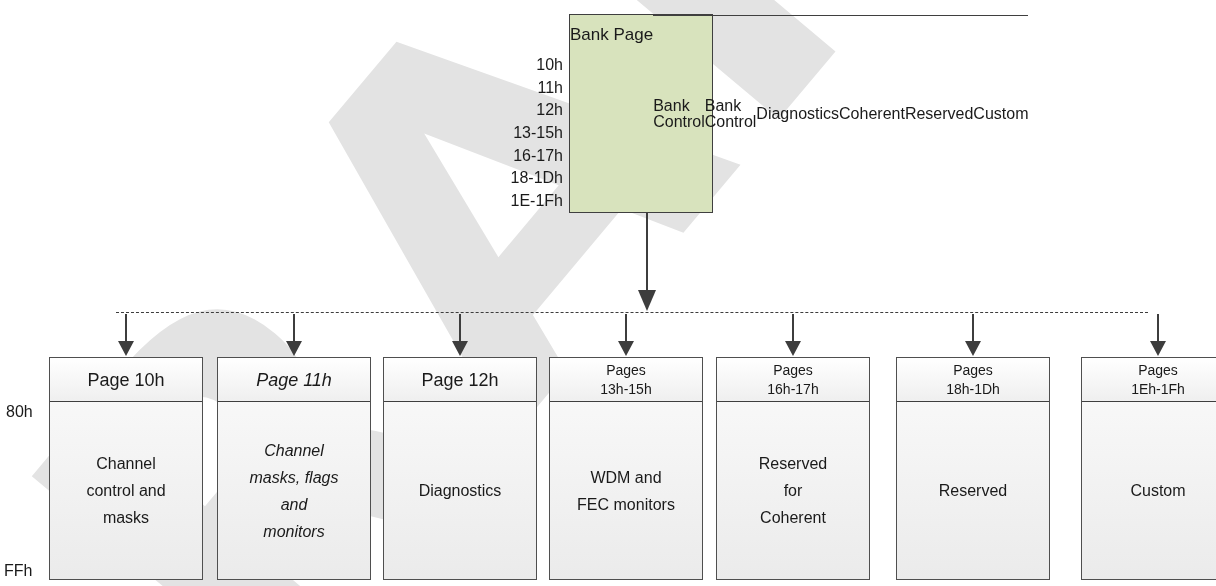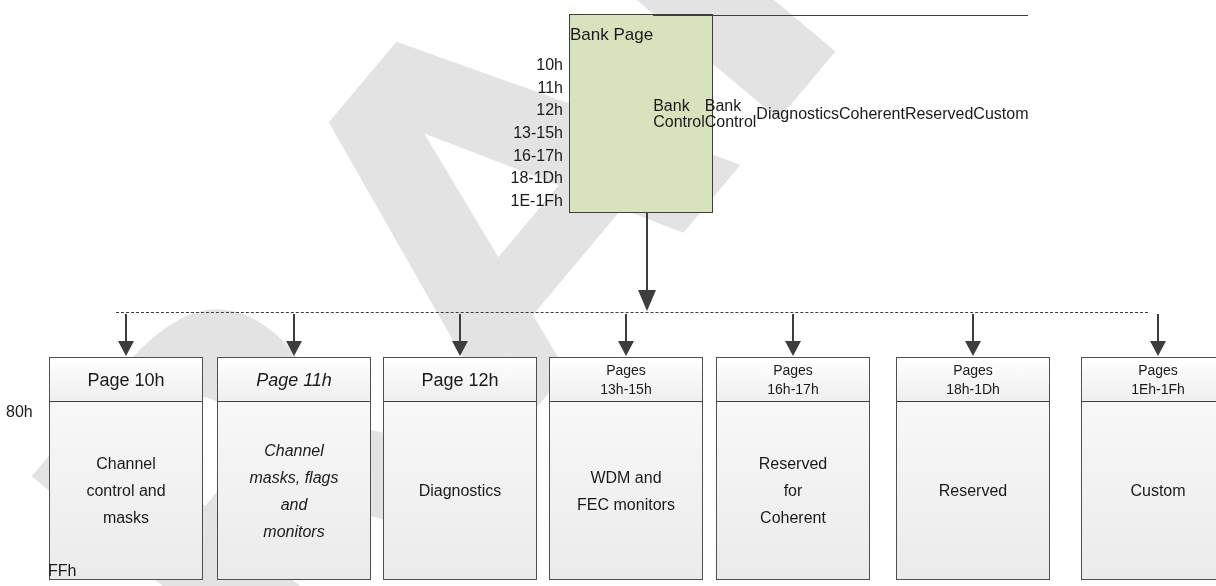--- a/index.html
+++ b/index.html
@@ -99,21 +99,21 @@
   .box-title .line:only-child{font-size:18px;line-height:22px;}
   .box-body{
     flex:1;display:flex;flex-direction:column;align-items:center;justify-content:center;
     text-align:center;
   }
   .box-body .line{font-size:16px;line-height:27px;}
 
   
   .range-label{position:absolute;font-size:16px;line-height:19px;}
   .range-label.start{left:6px;top:402px;}
-  .range-label.end{left:4px;top:561px;margin-left:44px;}
+  .range-label.end{left:4px;top:561px;}
 </style>
 </head>
 <body>
 
 <div class="stage">
 
   <div class="watermark">
     <span>DRAFT</span>
   </div>
 

